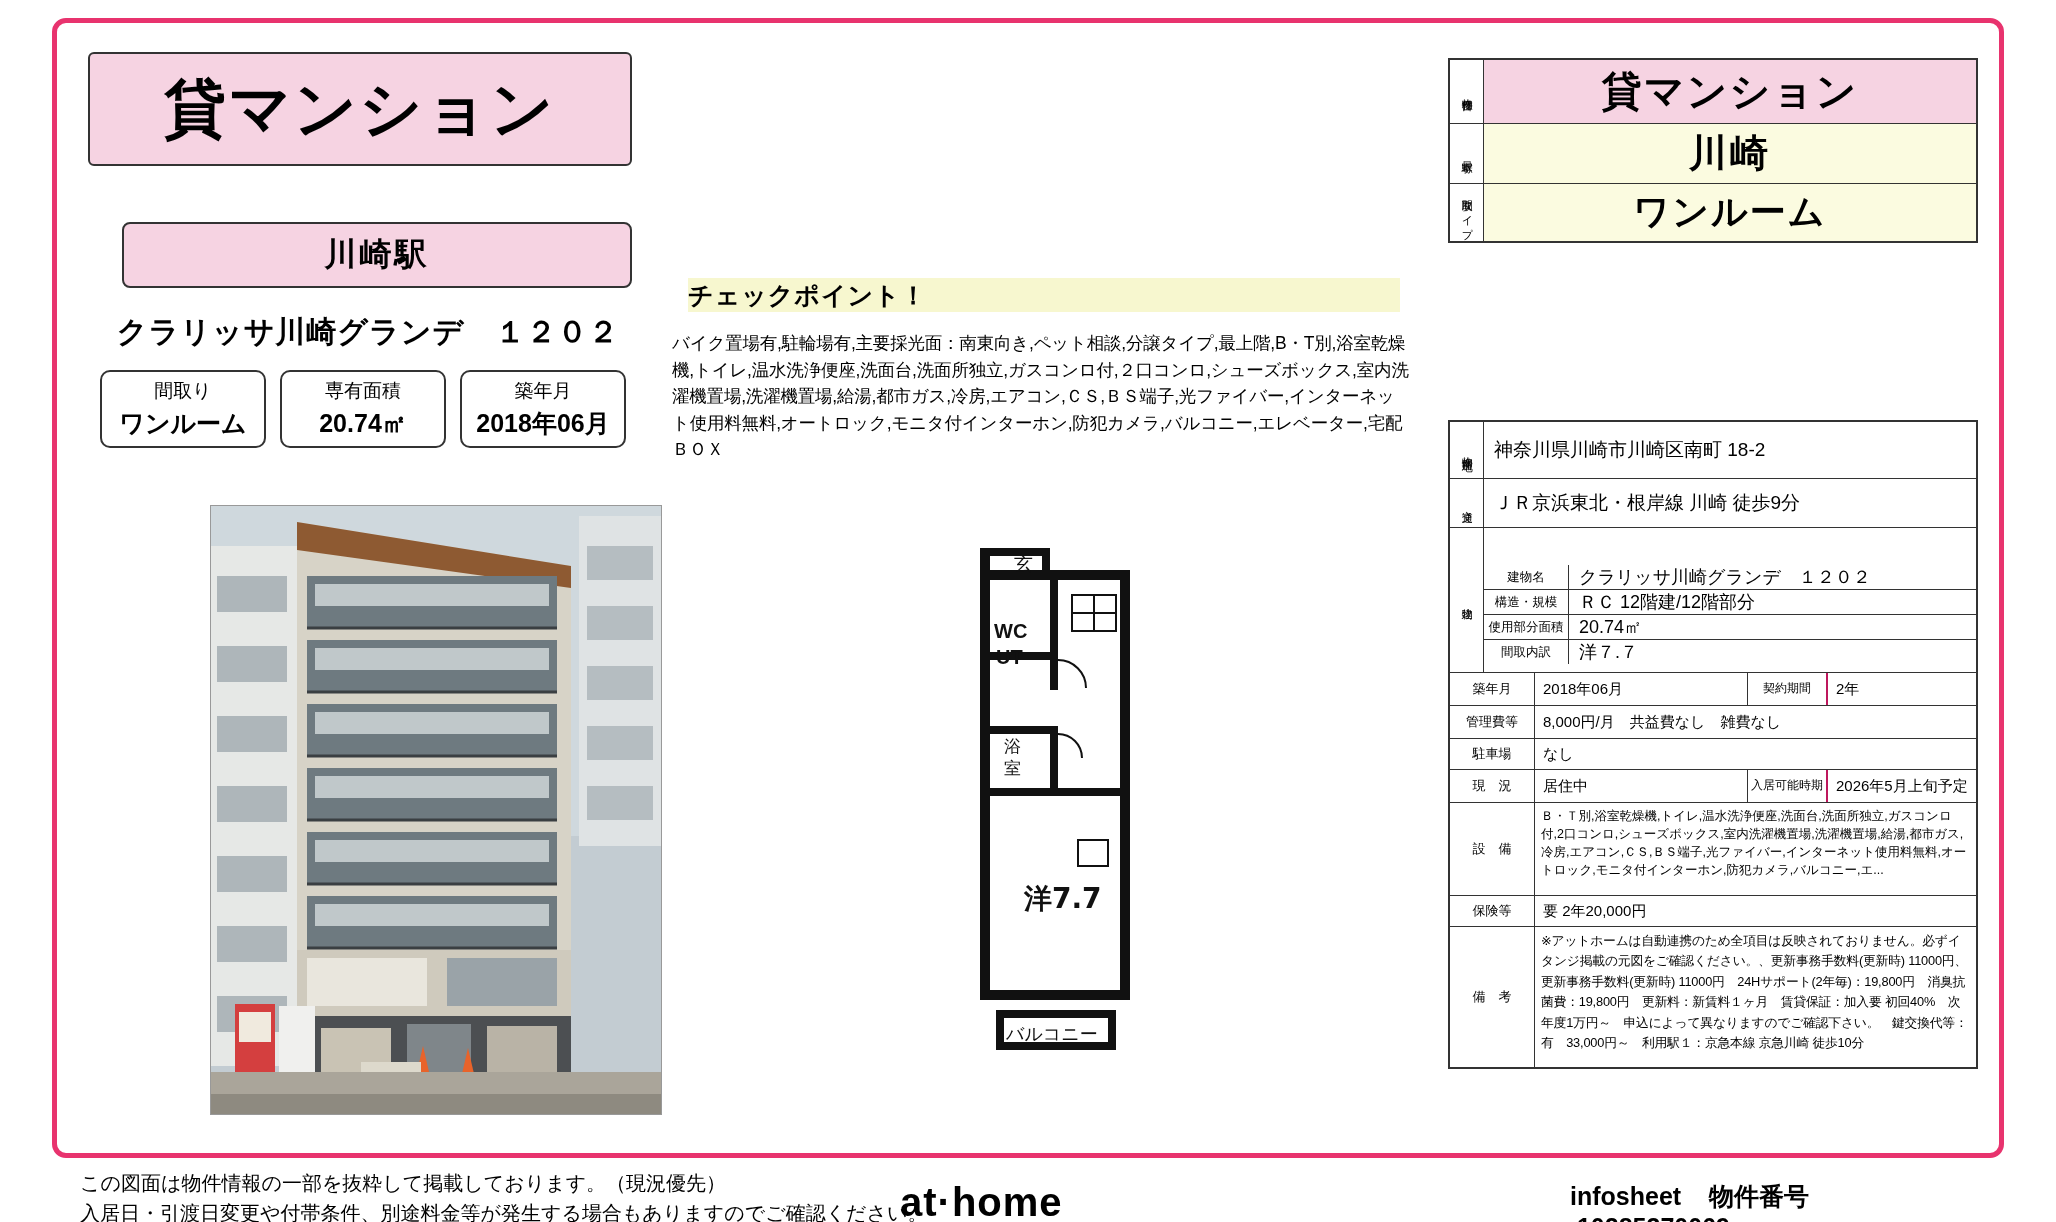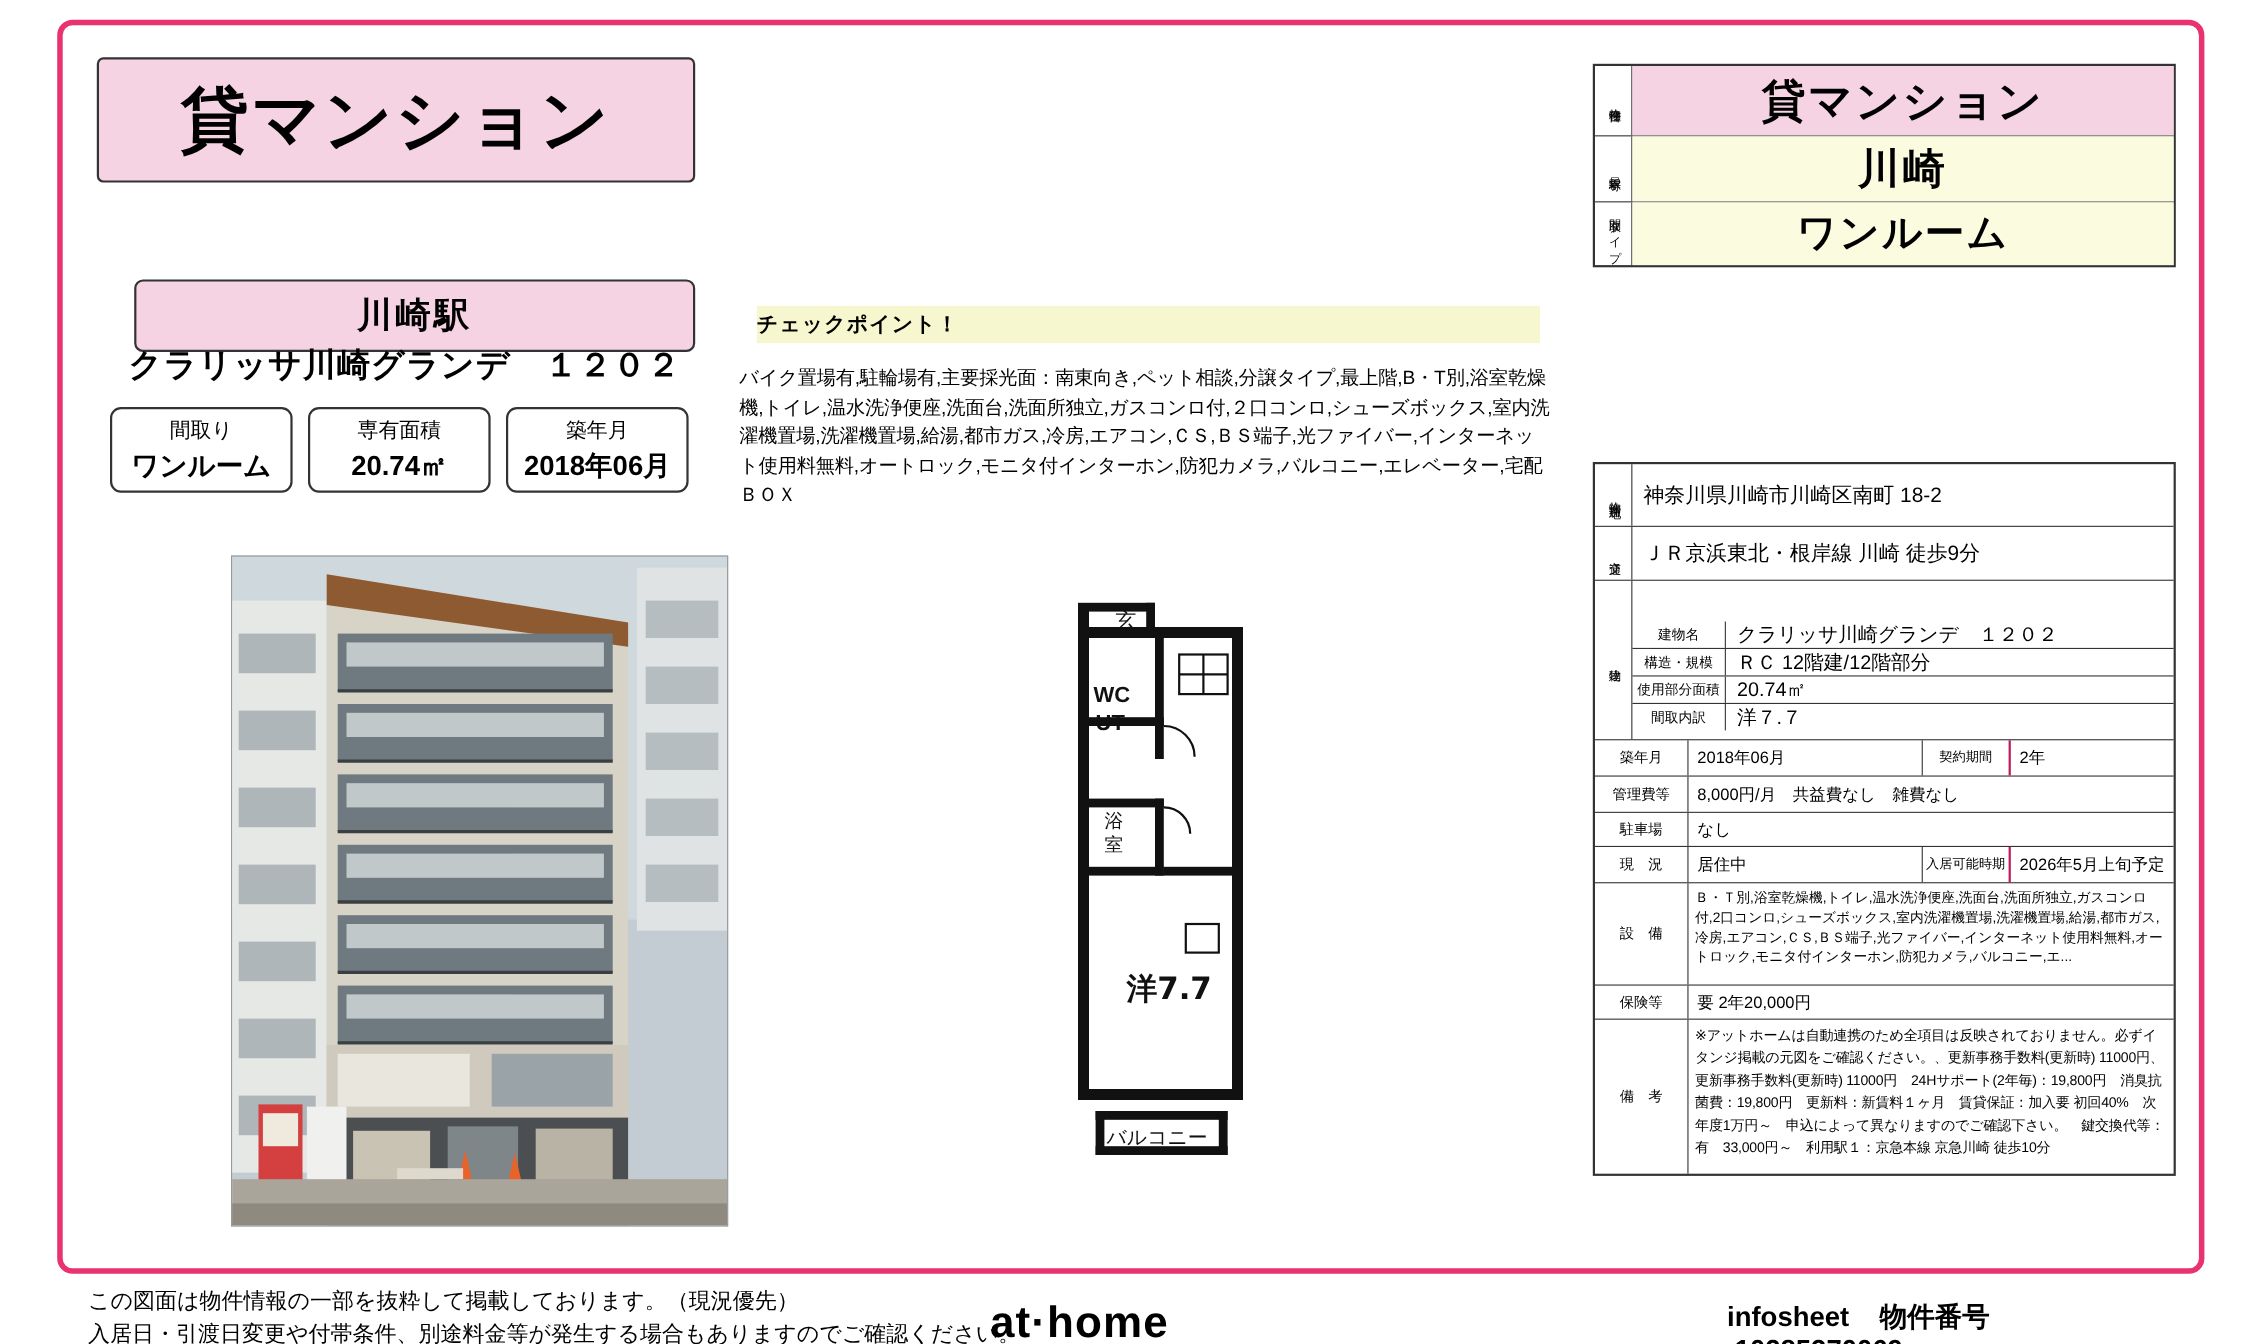--- a/index.html
+++ b/index.html
@@ -17,21 +17,21 @@
   
   .title-box{
     position:absolute;left:88px;top:52px;width:540px;height:110px;
     background:#f6d3e2;border:2px solid #333;border-radius:6px;
     display:flex;align-items:center;justify-content:center;
   }
   .title-box span{font-size:62px;font-weight:bold;letter-spacing:2px;}
   .station-box{
     position:absolute;left:122px;top:222px;width:506px;height:62px;
     background:#f6d3e2;border:2px solid #333;border-radius:8px;
-    display:flex;align-items:center;justify-content:center;margin-top:32px;
+    display:flex;align-items:center;justify-content:center;
   }
   .station-box span{font-size:32px;font-weight:bold;letter-spacing:3px;}
   .bldg-name{
     position:absolute;left:88px;top:312px;width:560px;text-align:center;
     font-size:30px;font-weight:bold;letter-spacing:1px;
   }
   .spec-row{position:absolute;left:100px;top:370px;width:540px;display:flex;gap:14px;}
   .spec-cell{
     width:166px;height:78px;border:2px solid #333;border-radius:10px;
     display:flex;flex-direction:column;align-items:center;justify-content:center;
@@ -44,21 +44,21 @@
     position:absolute;left:210px;top:505px;width:450px;height:608px;
     border:1px solid #999;overflow:hidden;background:#b9c3ca;
   }
   .photo svg{display:block;}
 
   
   .cp-title{
     position:absolute;left:688px;top:278px;width:712px;height:34px;
     background:#f7f7cf;display:flex;align-items:center;
   }
-  .cp-title span{font-size:19px;font-weight:bold;letter-spacing:1px;}
+  .cp-title span{font-size:25px;font-weight:bold;letter-spacing:1px;}
   .cp-body{
     position:absolute;left:672px;top:330px;width:740px;
     font-size:17.5px;line-height:1.52;letter-spacing:-0.2px;
   }
 
   
   .plan{position:absolute;left:960px;top:540px;width:270px;height:540px;}
 
   
   .rt{

